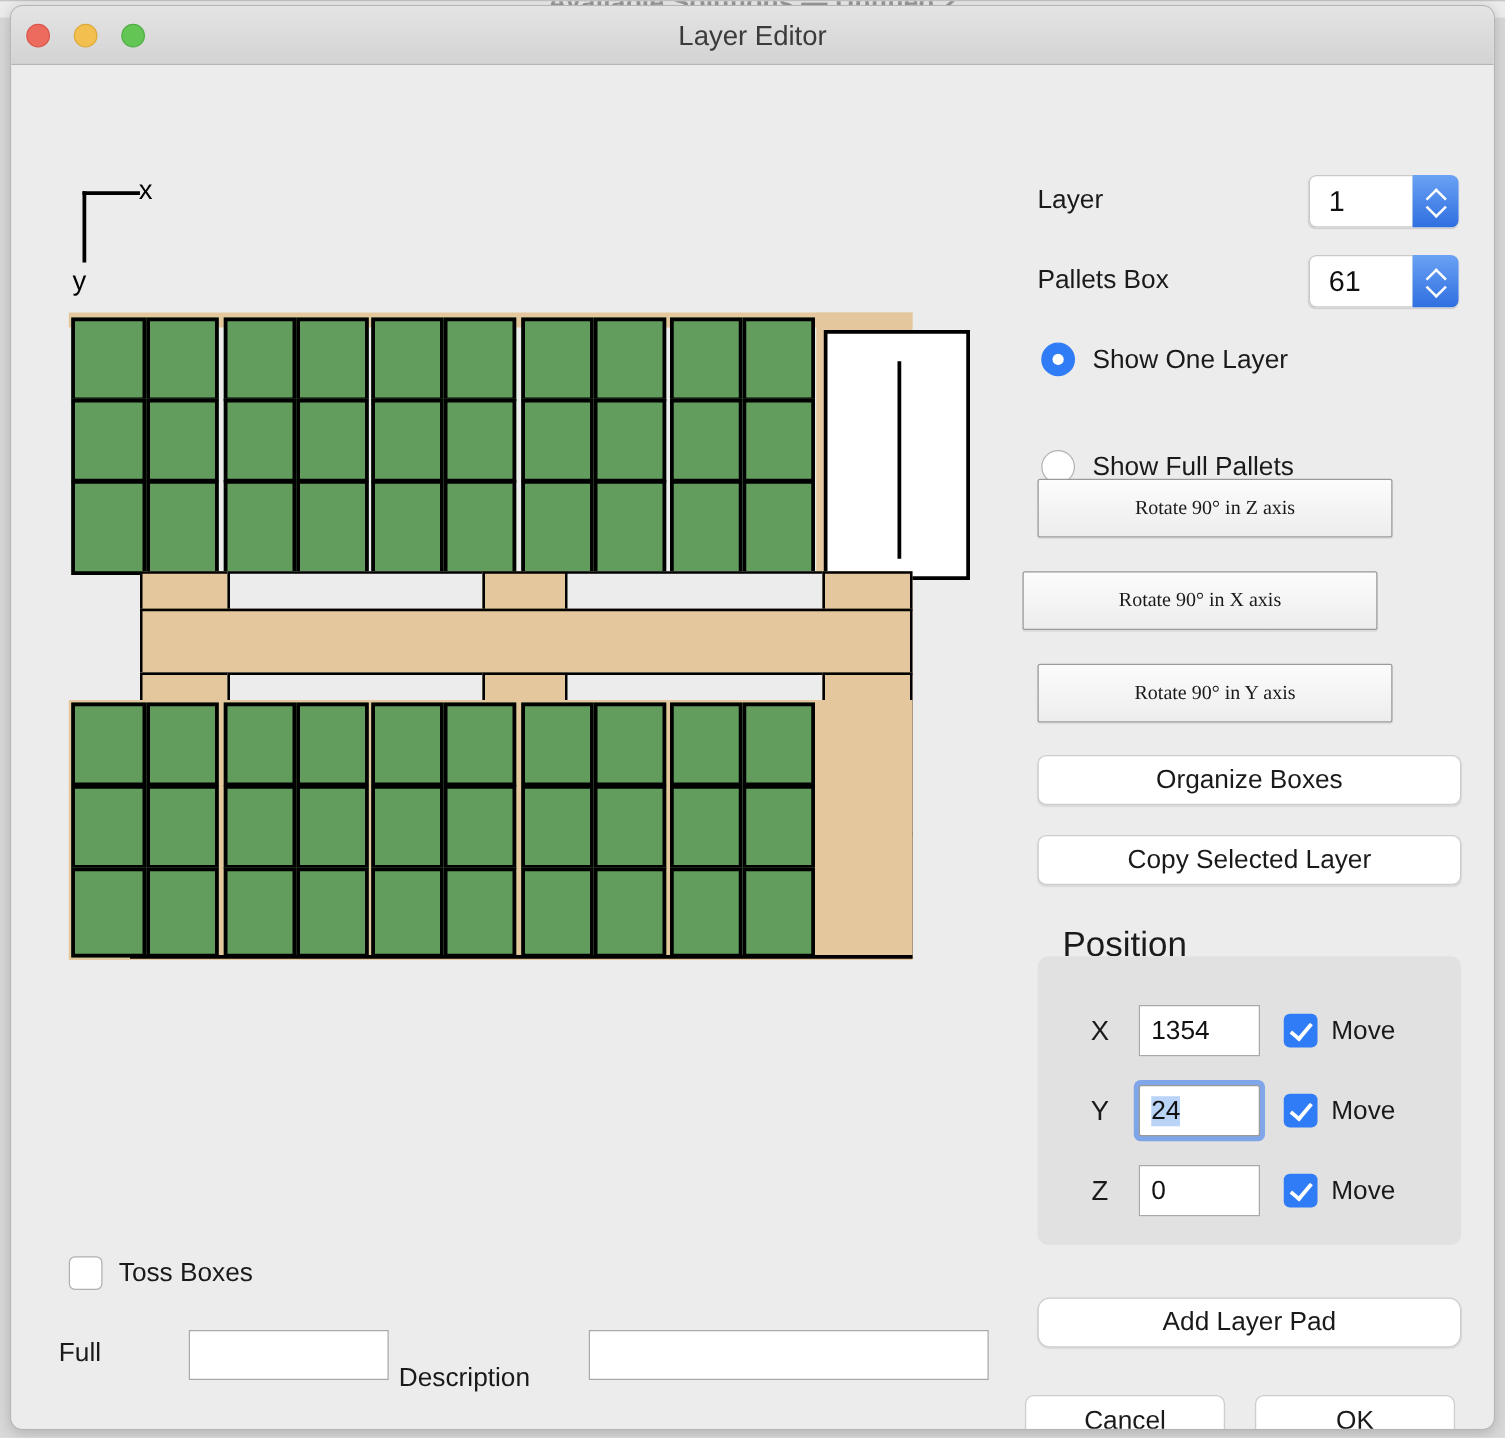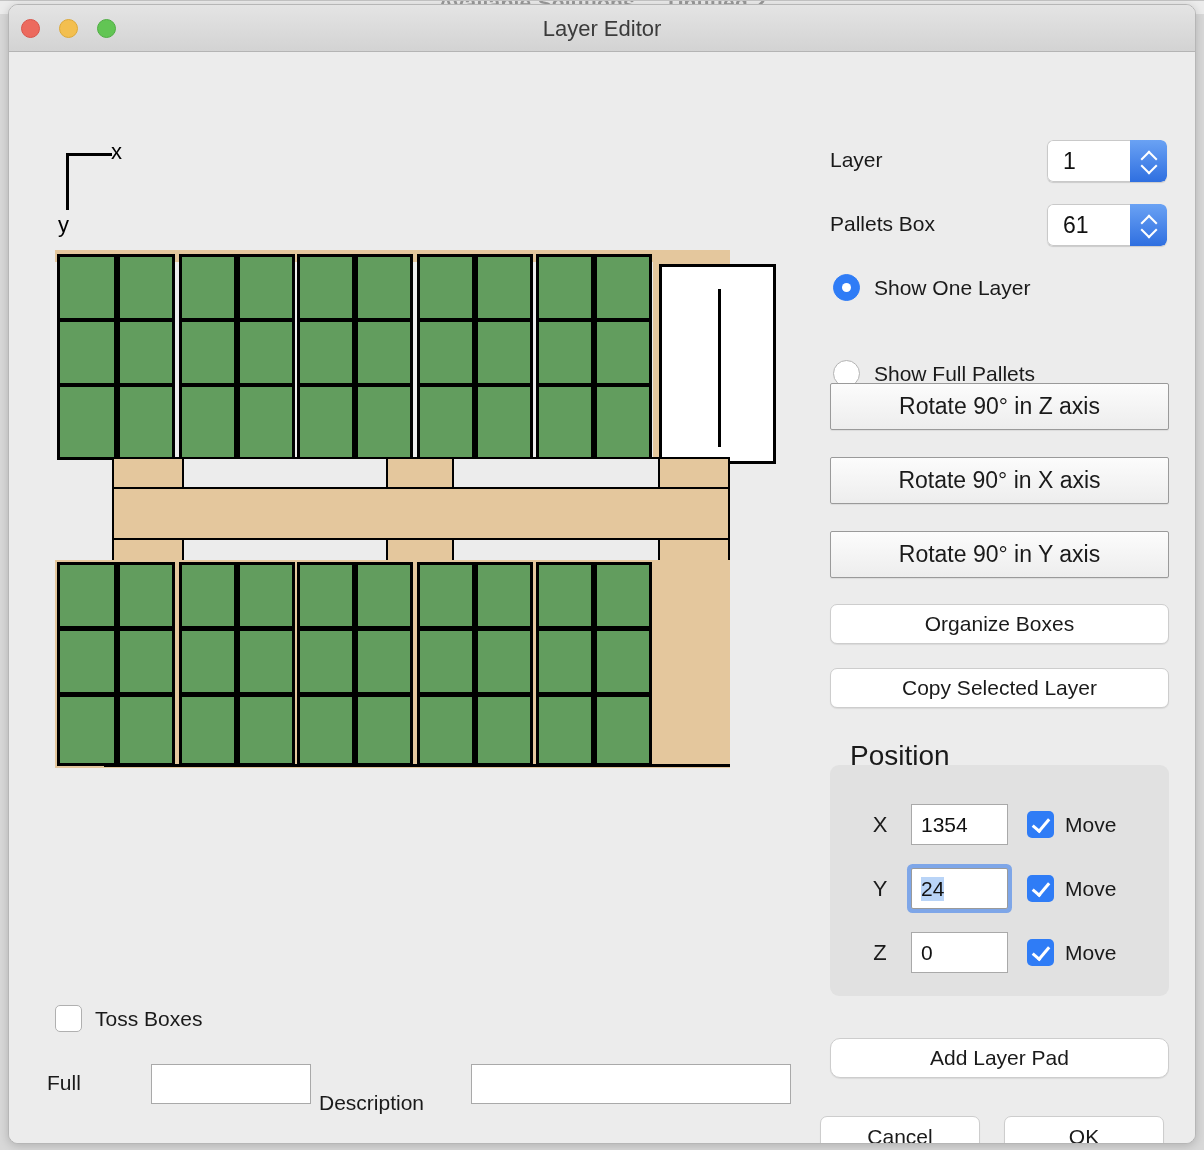--- a/index.html
+++ b/index.html
@@ -231,27 +231,28 @@
   }
   .radio.on::after {
     content: "";
     width: 9px; height: 9px; border-radius: 50%;
     background: #fff;
   }
   .radio-label { font-size: 21px; color: #1a1a1a; }
 
   .btn-square {
     position: absolute;
-    width: 339px; height: 47px;
+    width: 284px; height: 47px;
     background: linear-gradient(to bottom, #fcfcfc 0%, #ededed 100%);
     border: 1px solid #9a9a9a;
     border-radius: 2px;
-    font-size: 23px; color: #1a1a1a;
+    font-size: 16px; color: #1a1a1a;
     display: flex; align-items: center; justify-content: center;
     box-shadow: 0 1px 1px rgba(0,0,0,0.07);
+    font-family: Liberation Serif, serif;
   }
   .btn-round {
     position: absolute;
     width: 339px; height: 40px;
     background: #fff;
     border: 1px solid #cdcdcd;
     border-radius: 7px;
     font-size: 21px; color: #1a1a1a;
     display: flex; align-items: center; justify-content: center;
     box-shadow: 0 1px 1px rgba(0,0,0,0.08);
@@ -483,21 +484,21 @@
       <div class="radio-row" style="left:19px; top:222px;">
         <div class="radio on"></div>
         <span class="radio-label">Show One Layer</span>
       </div>
       <div class="radio-row" style="left:19px; top:272px;margin-top:36px;">
         <div class="radio"></div>
         <span class="radio-label">Show Full Pallets</span>
       </div>
 
       <div class="btn-square" style="left:16px; top:331px;">Rotate 90° in Z axis</div>
-      <div class="btn-square" style="left:16px; top:405px;text-align:right;">Rotate 90° in X axis</div>
+      <div class="btn-square" style="left:4px; top:405px;text-align:right;">Rotate 90° in X axis</div>
       <div class="btn-square" style="left:16px; top:479px;">Rotate 90° in Y axis</div>
 
       <div class="btn-round" style="left:16px; top:616px;">Copy Selected Layer</div>
       <div class="btn-round" style="left:16px; top:552px;">Organize Boxes</div>
 
       <div id="position-title">Position</div>
       <div id="position-group">
 
         <div class="pos-row" style="left:30px; top:39px;">
           <span class="pos-axis">X</span>

